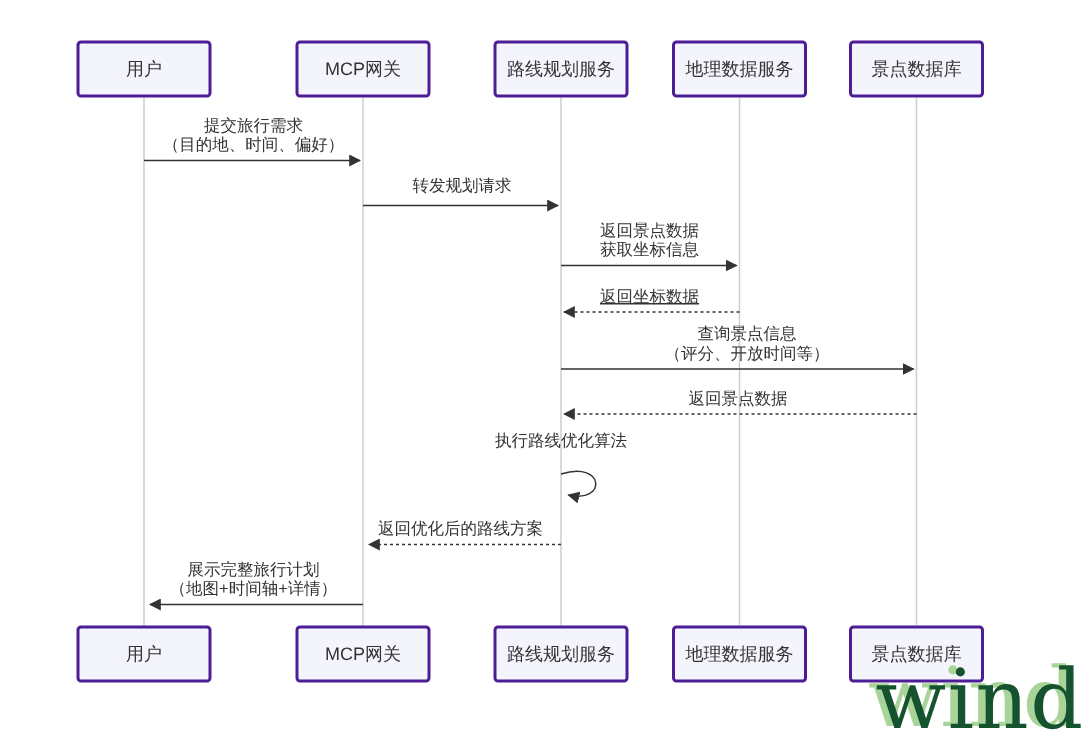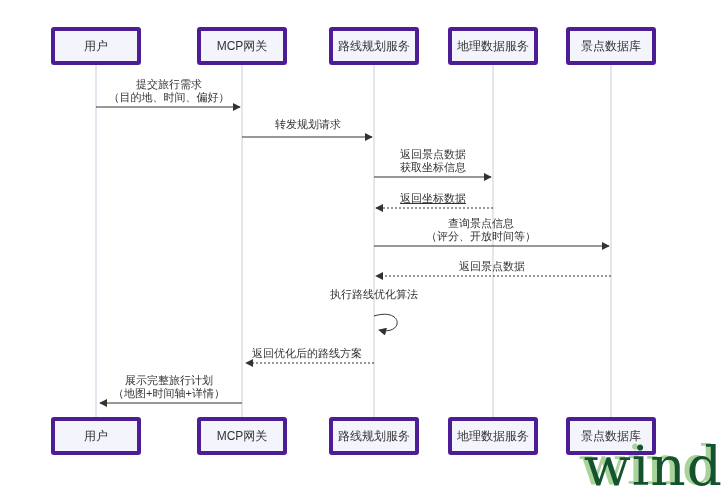--- a/index.html
+++ b/index.html
@@ -3,21 +3,21 @@
 <meta charset="utf-8">
 <style>
   html,body{margin:0;padding:0;background:#fff;}
   #canvas{
     position:relative;width:727px;height:500px;background:#ffffff;overflow:hidden;
     font-family:"Liberation Sans","DejaVu Sans",sans-serif;color:#333333;
   }
   #wires{position:absolute;left:0;top:0;width:727px;height:500px;}
   .actor{
     position:absolute;width:90px;height:38px;box-sizing:border-box;
-    background:#f4f4fc;border:4px solid #4c1d95;border-radius:3px;
+    background:#f4f4fc;border:2px solid #4c1d95;border-radius:3px;
     display:flex;align-items:center;justify-content:center;
     font-size:12px;color:#333333;z-index:2;
   }
   .msg{
     position:absolute;text-align:center;font-size:11px;line-height:13px;
     color:#333333;z-index:2;white-space:nowrap;
   }
   .msg span{display:block;}
   .watermark{
     position:absolute;right:4px;bottom:6px;z-index:3;
@@ -99,21 +99,21 @@
   <div class="msg" style="left:228px;top:118px;width:160px;text-align:center;">
     <span>转发规划请求</span>
   </div>
   <div class="msg" style="left:353px;top:148px;width:160px;">
     <span>返回景点数据</span>
     <span>获取坐标信息</span>
   </div>
   <div class="msg" style="left:353px;top:192px;width:160px;text-decoration:underline;">
     <span>返回坐标数据</span>
   </div>
-  <div class="msg" style="left:386px;top:217px;width:190px;">
+  <div class="msg" style="left:403px;top:217px;width:190px;">
     <span>查询景点信息</span>
     <span>（评分、开放时间等）</span>
   </div>
   <div class="msg" style="left:397px;top:260px;width:190px;">
     <span>返回景点数据</span>
   </div>
   <div class="msg" style="left:279px;top:288px;width:190px;">
     <span>执行路线优化算法</span>
   </div>
   <div class="msg" style="left:212px;top:347px;width:190px;text-align:center;">

